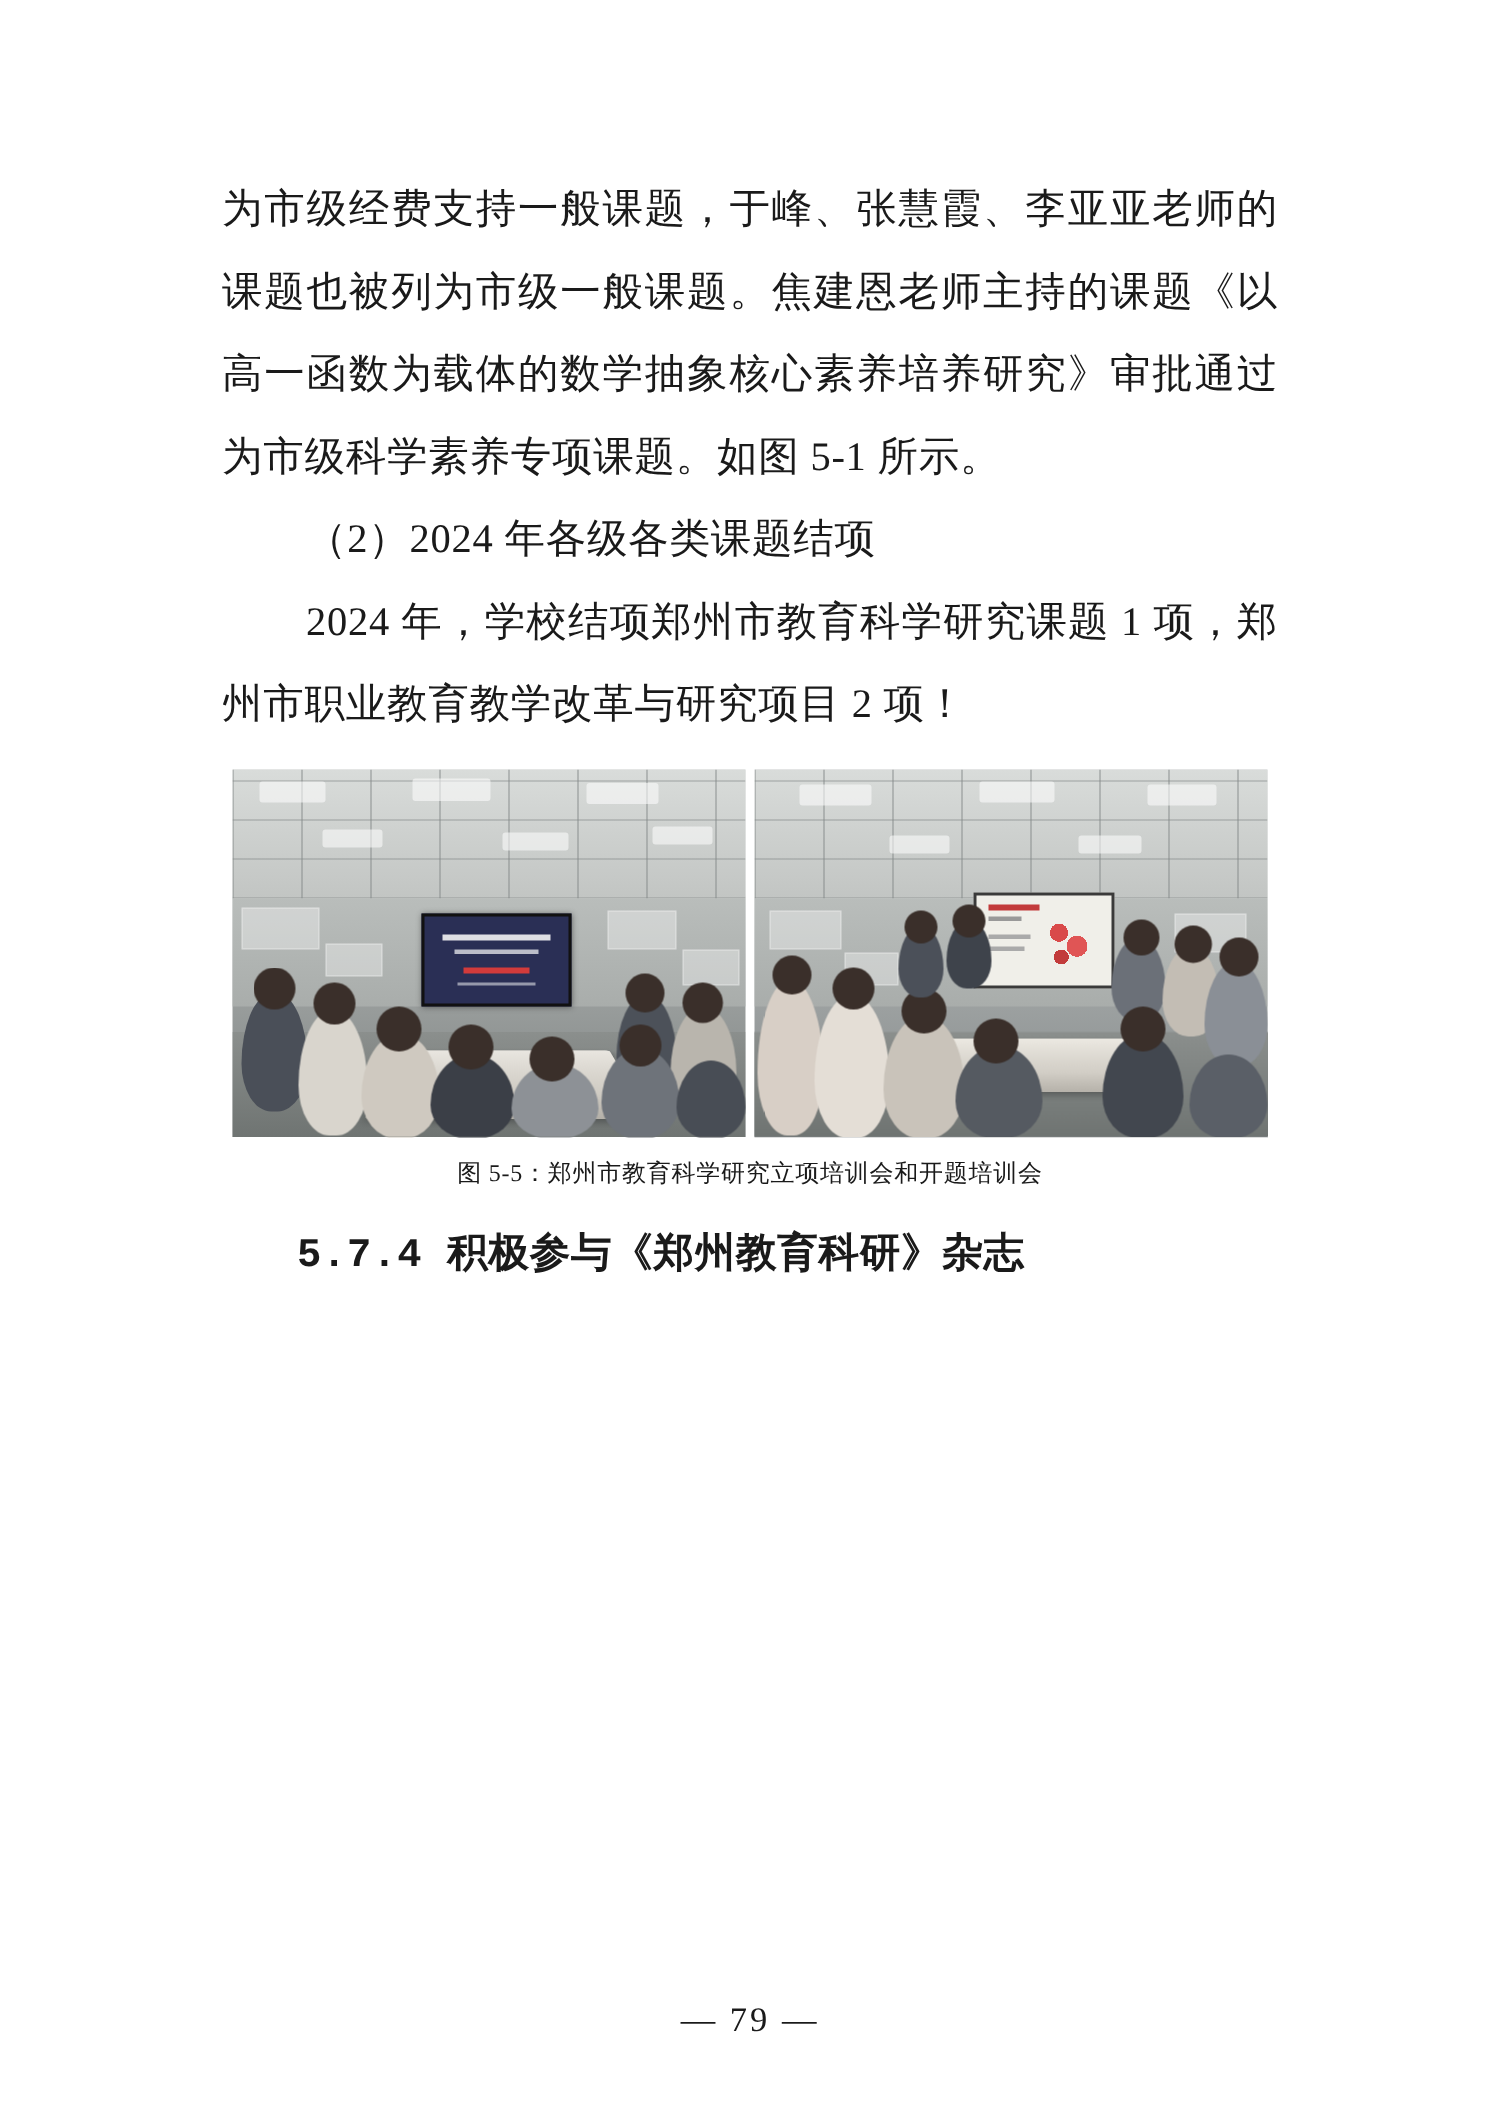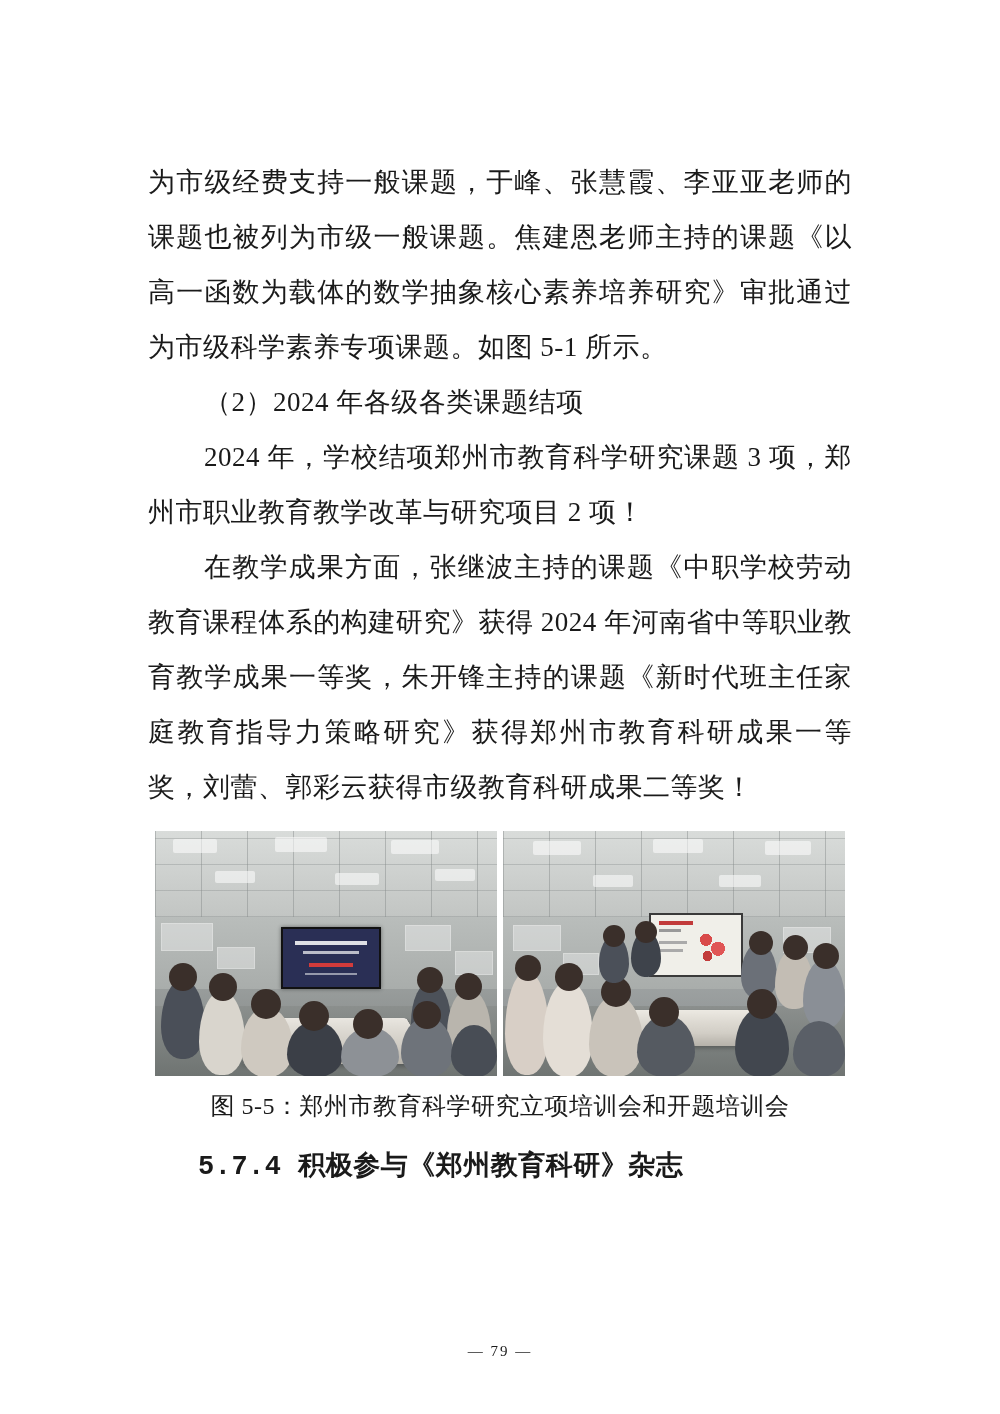--- a/index.html
+++ b/index.html
@@ -13,21 +13,20 @@
     position: relative;
     font-family: "Liberation Serif", serif;
     color: #1a1a1a;
     overflow: hidden;
   }
   .page {
     position: absolute;
     inset: 0;
     padding: 112px 148px 0 148px;
     box-sizing: border-box;
-    margin-top: 43px;
   }
   .para {
     font-size: 27px;
     line-height: 55px;
     letter-spacing: 0.5px;
     text-align: justify;
     text-justify: inter-ideograph;
     margin: 0 0 0 0;
   }
   .indent {
@@ -138,44 +137,43 @@
       linear-gradient(180deg, #cdd0cf 0%, #c0c4c2 30%, #a5a9a8 52%, #83888a 100%);
   }
   .screen2 {
     position:absolute;
     background:#f0efe9;
     border:2px solid #3a3a3a;
   }
   .caption {
     margin-top: 14px;
     text-align: center;
-    font-size: 24px;
+    font-size: 16px;
     letter-spacing: 0.5px;
   }
   .footer {
     position: absolute;
     left: 0; right: 0;
     bottom: 54px;
     text-align: center;
-    font-size: 15px;
+    font-size: 23px;
     letter-spacing: 2px;
   }
 </style>
 </head>
 <body>
 
 <div class="page">
 
   <p class="para">为市级经费支持一般课题，于峰、张慧霞、李亚亚老师的课题也被列为市级一般课题。焦建恩老师主持的课题《以高一函数为载体的数学抽象核心素养培养研究》审批通过为市级科学素养专项课题。如图 5-1 所示。</p>
 
   <p class="para indent">（2）2024 年各级各类课题结项</p>
 
-  <p class="para indent">2024 年，学校结项郑州市教育科学研究课题 3 项，郑州市职业教育教学改革与研究项目 2 项！</p>
-
-  <p class="para indent">在教学成果方面，张继波主持的课题《中职学校劳动教育课程体系的构建研究》获得 2024 年河南省中等职业教育教学成果一等奖，朱开锋主持的课题《新时代班主任家庭教育指导力策略研究》获得郑州市教育科研成果一等奖，刘蕾、郭彩云获得市级教育科研成果二等奖！</p>
+  <p class="para indent">2024 年，学校结项郑州市教育科学研究课题 1 项，郑州市职业教育教学改革与研究项目 2 项！</p>
+
 
 
 
   <div class="figure">
     <div class="figure-row">
 
       <div class="photo p1">
         <div class="ceil">
           <div class="grid"></div>
           <div class="tile" style="left:18px;top:8px;width:44px;height:14px;"></div>

